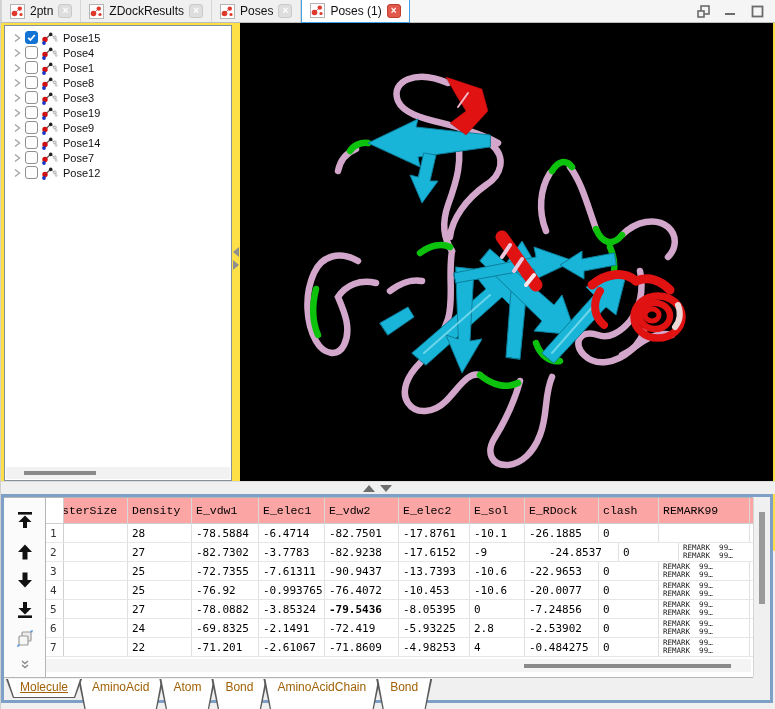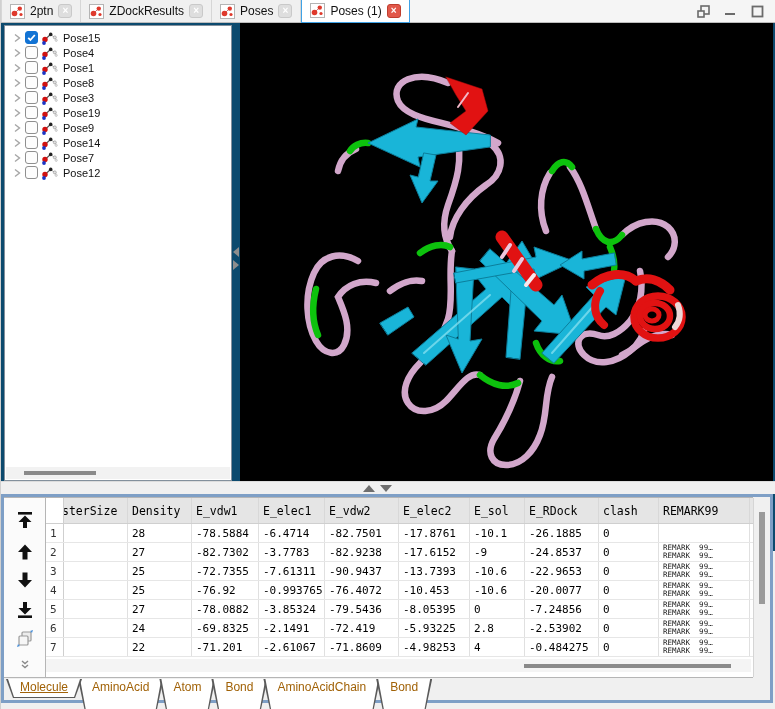--- a/index.html
+++ b/index.html
@@ -16,21 +16,21 @@
   .doc-tab .lbl{font-size:12px;color:#111;white-space:nowrap;}
   .doc-tab.active{background:#ffffff;border-left:1px solid #3fa2e6;border-right:1px solid #3fa2e6;
                   box-shadow:0 2px 0 0 #3fa2e6;height:23px;}
   .tab-close{width:14px;height:14px;border-radius:3px;background:#dedede;border:1px solid #c9c9c9;
              color:#fff;font-size:10px;font-weight:bold;line-height:12px;text-align:center;}
   .doc-tab.active .tab-close{background:#e2584a;border-color:#bf3d2e;}
   .winctl{margin-left:auto;display:flex;align-items:center;gap:14px;padding:0 12px;height:23px;align-self:flex-start;}
   .winctl .wbtn{width:13px;height:13px;position:relative;}
 
   
-  .main{position:absolute;left:0;top:23px;width:775px;height:528px;background:#0c4a6e;}
+  .main{position:absolute;left:0;top:23px;width:775px;height:528px;background:#fde047;}
   .tree-panel{position:absolute;left:3px;top:2px;width:228px;height:456px;background:#fff;
               border:1px solid #83909c;overflow:hidden;}
   .tree-row{display:flex;align-items:center;gap:3px;height:15px;padding-left:7px;cursor:default;}
   .tree-rows{padding-top:4px;}
   .tree-row .t-lbl{font-size:11px;color:#111;padding-left:2px;}
   .chk{width:13px;height:13px;border-radius:3px;border:1px solid #8f8f8f;background:#fdfdfd;
        display:flex;align-items:center;justify-content:center;}
   .chk.on{background:#1273d4;border-color:#1273d4;}
   .tree-hscroll{position:absolute;left:1px;bottom:1px;width:224px;height:12px;background:#f2f2f2;}
   .tree-hscroll .thumb{position:absolute;left:18px;top:4px;width:72px;height:4px;background:#8a8a8a;}
@@ -53,21 +53,21 @@
   .bottom-panel{position:absolute;left:0;top:494px;width:772px;height:209px;
                 border:3px solid #7e9fc6;background:#f0f0f0;}
   .bp-inner{position:relative;width:766px;height:203px;background:#f0f0f0;}
   .toolbar{position:absolute;left:0;top:0;width:42px;height:181px;background:#fbfbfb;
            border:1px solid #b5b5b5;border-left:none;}
   .tb-btn{position:absolute;left:7px;width:28px;height:24px;display:flex;align-items:center;justify-content:center;}
 
   .grid{position:absolute;left:42px;top:0;width:707px;height:181px;background:#fff;
         border-top:1px solid #b5b5b5;border-bottom:1px solid #b5b5b5;overflow:hidden;
         font-family:"DejaVu Sans Mono","Liberation Mono",monospace;}
-  .g-head{display:flex;height:26px;border-bottom:1px solid #cfcfcf;background:#e5e5e5;}
+  .g-head{display:flex;height:26px;border-bottom:1px solid #cfcfcf;background:#fca5a5;font-family:Liberation Mono, monospace;}
   .g-row{display:flex;height:19px;border-bottom:1px solid #e6e6e6;background:#fff;}
   .g-cell{flex:none;border-right:1px solid #e0e0e0;padding:0 4px;font-size:11px;color:#000;
           display:flex;align-items:center;overflow:hidden;white-space:nowrap;}
   .g-head .g-cell{font-size:11.5px;align-items:center;border-right:1px solid #d8d8d8;}
   .g-num{flex:none;width:18px;border-right:1px solid #cfcfcf;font-size:11px;color:#333;
          padding-left:4px;display:flex;align-items:center;background:#fff;}
   .remark{flex-direction:column;align-items:flex-start;justify-content:center;
           font-size:7.5px;line-height:8.5px;color:#222;white-space:pre;letter-spacing:0;}
   .grid-hscroll{position:absolute;left:42px;top:162px;width:705px;height:13px;background:#f4f4f4;}
   .grid-hscroll .thumb{position:absolute;left:478px;top:5px;width:207px;height:4px;background:#8a8a8a;}
@@ -551,21 +551,21 @@
           </div>
           <div class="g-row">
             <div class="g-num">2</div>
             <div class="g-cell" style="width: 64px;"></div>
             <div class="g-cell" style="width: 64px;">27</div>
             <div class="g-cell" style="width: 67px;">-82.7302</div>
             <div class="g-cell" style="width: 66px;">-3.7783</div>
             <div class="g-cell" style="width: 74px;">-82.9238</div>
             <div class="g-cell" style="width: 71px;">-17.6152</div>
             <div class="g-cell" style="width: 55px;">-9</div>
-            <div class="g-cell" style="width: 74px;">-24.8537</div>
+            <div class="g-cell" style="width: 74px; margin-left: 20px;">-24.8537</div>
             <div class="g-cell" style="width: 60px;">0</div>
             <div class="g-cell remark" style="width: 91px;"><div>REMARK  99…</div><div>REMARK  99…</div></div>
           </div>
           <div class="g-row">
             <div class="g-num">3</div>
             <div class="g-cell" style="width: 64px;"></div>
             <div class="g-cell" style="width: 64px;">25</div>
             <div class="g-cell" style="width: 67px;">-72.7355</div>
             <div class="g-cell" style="width: 66px;">-7.61311</div>
             <div class="g-cell" style="width: 74px;">-90.9437</div>
@@ -587,21 +587,21 @@
             <div class="g-cell" style="width: 74px;">-20.0077</div>
             <div class="g-cell" style="width: 60px;">0</div>
             <div class="g-cell remark" style="width: 91px;"><div>REMARK  99…</div><div>REMARK  99…</div></div>
           </div>
           <div class="g-row">
             <div class="g-num">5</div>
             <div class="g-cell" style="width: 64px;"></div>
             <div class="g-cell" style="width: 64px;">27</div>
             <div class="g-cell" style="width: 67px;">-78.0882</div>
             <div class="g-cell" style="width: 66px;">-3.85324</div>
-            <div class="g-cell" style="width: 74px;">-79.5436</div>
+            <div class="g-cell" style="width: 74px; font-weight: bold;">-79.5436</div>
             <div class="g-cell" style="width: 71px;">-8.05395</div>
             <div class="g-cell" style="width: 55px;">0</div>
             <div class="g-cell" style="width: 74px;">-7.24856</div>
             <div class="g-cell" style="width: 60px;">0</div>
             <div class="g-cell remark" style="width: 91px;"><div>REMARK  99…</div><div>REMARK  99…</div></div>
           </div>
           <div class="g-row">
             <div class="g-num">6</div>
             <div class="g-cell" style="width: 64px;"></div>
             <div class="g-cell" style="width: 64px;">24</div>

